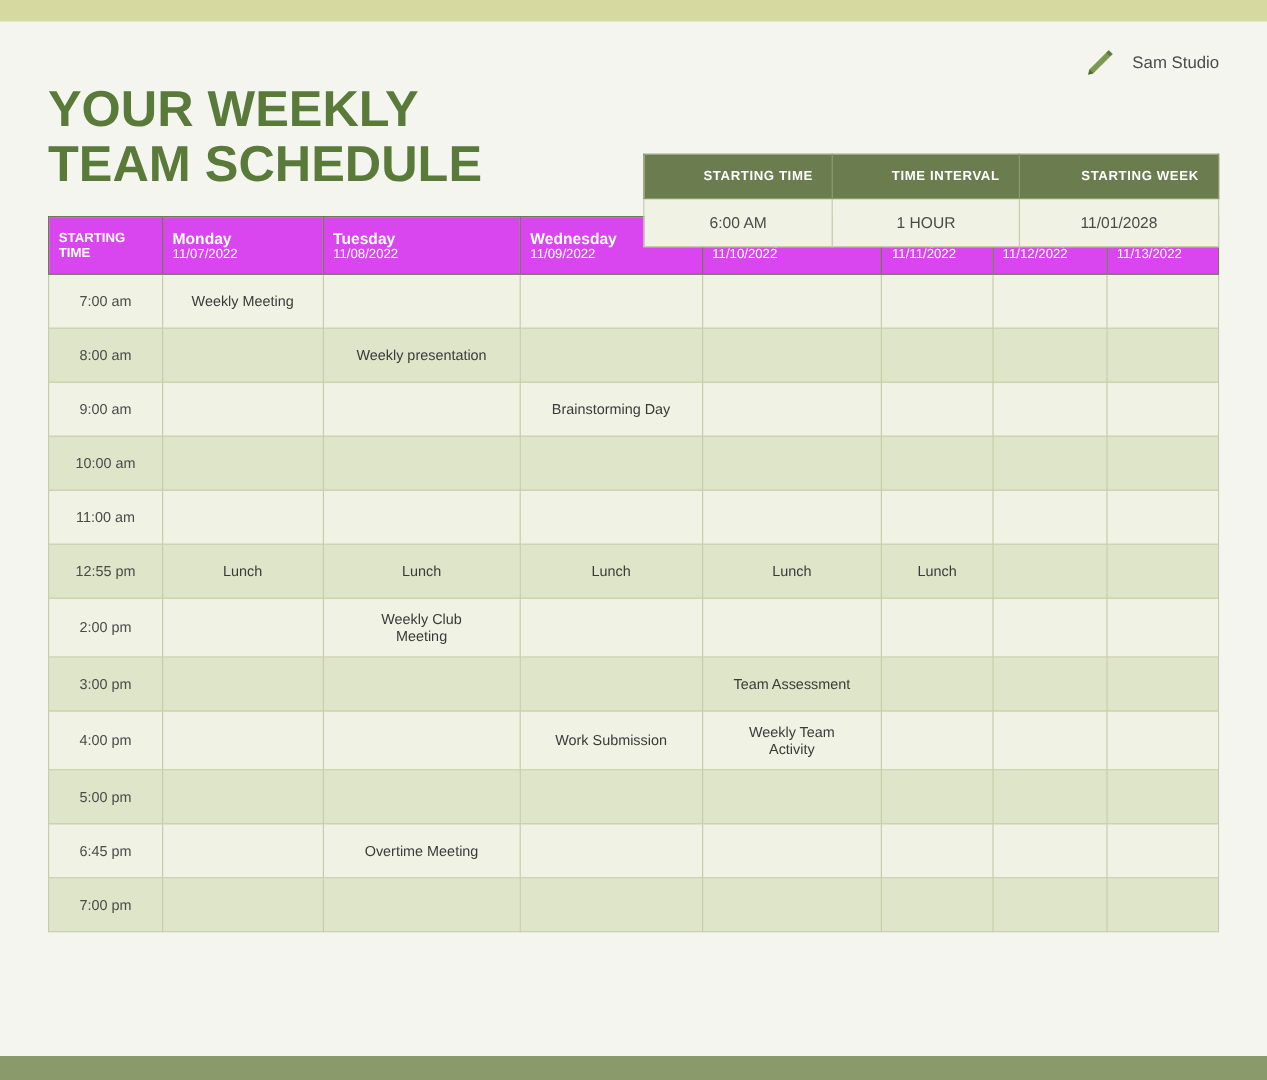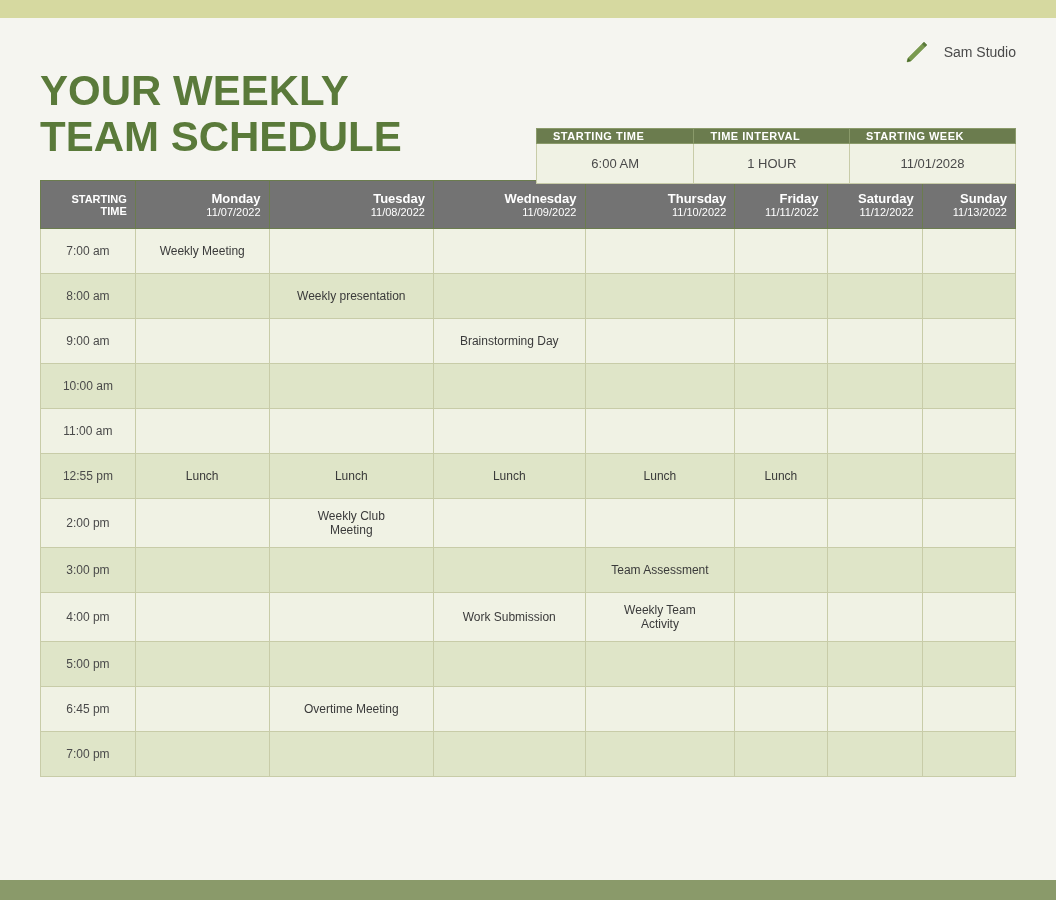--- a/index.html
+++ b/index.html
@@ -67,22 +67,22 @@
       border-collapse: collapse;
       width: 480px;
       border: 1px solid #8a9a6a;
     }
 
     .info-table th {
       background-color: #6b7c4e;
       color: white;
       font-size: 11px;
       font-weight: bold;
-      padding: 1px 16px;
-      text-align: left;
+      padding: 12px 16px;
+      text-align: right;
       text-transform: uppercase;
       letter-spacing: 0.5px;
       border: 1px solid #8a9a6a;
     }
 
     .info-table td {
       background-color: #f0f2e4;
       color: #4a4a4a;
       font-size: 13px;
       padding: 12px 16px;
@@ -95,24 +95,24 @@
       overflow: hidden;
     }
 
     .schedule-table {
       border-collapse: collapse;
       width: 100%;
       font-size: 12px;
     }
 
     .schedule-table th {
-      background-color: #737373;
+      background-color: #d946ef;
       color: white;
       padding: 10px 8px;
-      text-align: right;
+      text-align: left;
       font-weight: bold;
       font-size: 12px;
       border: 1px solid #6b7c4e;
     }
 
     .schedule-table th.time-col {
       font-size: 11px;
       text-transform: uppercase;
     }
 

